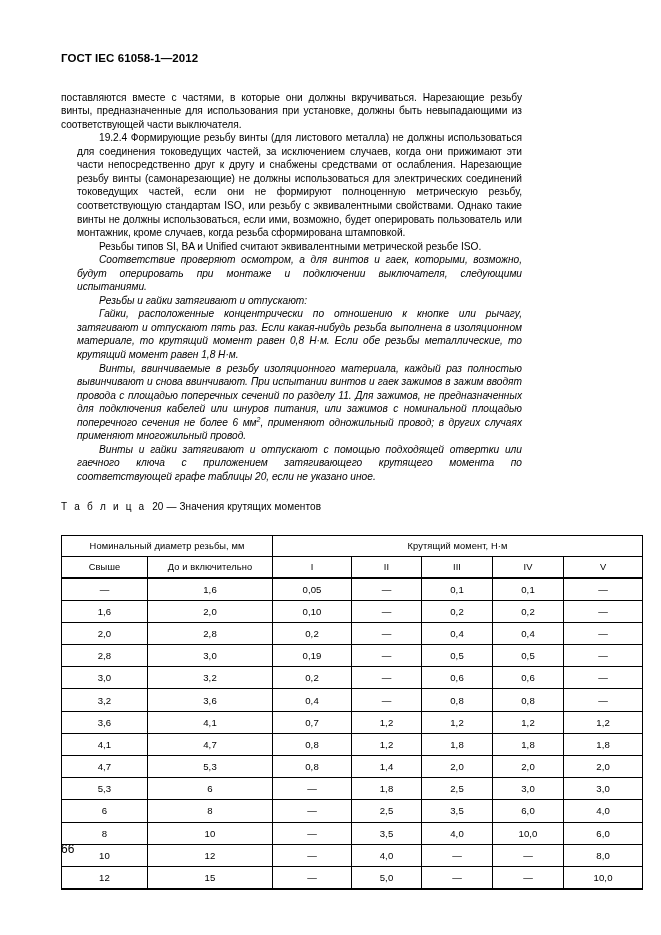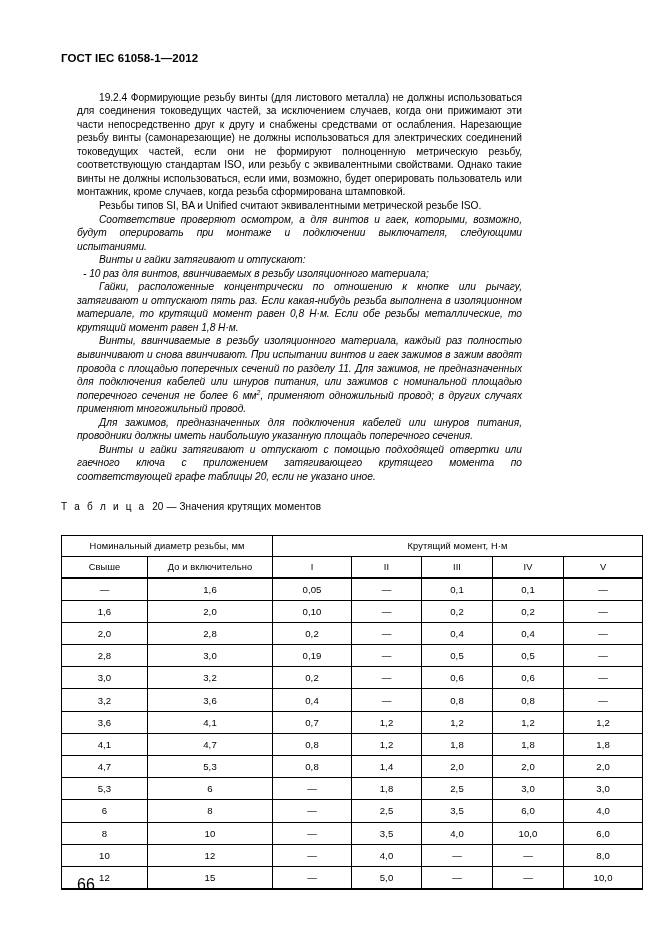--- a/index.html
+++ b/index.html
@@ -94,42 +94,40 @@
   }
   table.torque tbody tr:first-child td {
     border-top: 2px solid #000;
   }
   table.torque tbody tr:last-child td {
     border-bottom: 2px solid #000;
   }
   .page-num {
     position: absolute;
     left: 61px;
-    top: 876px;
-    font-size: 16px;
-    margin-left: 16px;
+    top: 842px;
+    font-size: 12px;
   }
 </style>
 </head>
 <body>
 
 <div class="page">
 
   <div class="doc-header">ГОСТ IEC 61058-1—2012</div>
 
+  <p class="body">поставляются вместе с частями, в которые они должны вкручиваться. Нарезающие резьбу винты, предназначенные для использования при установке, должны быть невыпадающими из соответствующей части выключателя.</p>
   <p class="body indent">19.2.4 Формирующие резьбу винты (для листового металла) не должны использоваться для соединения токоведущих частей, за исключением случаев, когда они прижимают эти части непосредственно друг к другу и снабжены средствами от ослабления. Нарезающие резьбу винты (самонарезающие) не должны использоваться для электрических соединений токоведущих частей, если они не формируют полноценную метрическую резьбу, соответствующую стандартам ISO, или резьбу с эквивалентными свойствами. Однако такие винты не должны использоваться, если ими, возможно, будет оперировать пользователь или монтажник, кроме случаев, когда резьба сформирована штамповкой.</p>
   <p class="body indent">Резьбы типов SI, BA и Unified считают эквивалентными метрической резьбе ISO.</p>
   <p class="body ital indent">Соответствие проверяют осмотром, а для винтов и гаек, которыми, возможно, будут оперировать при монтаже и подключении выключателя, следующими испытаниями.</p>
-  <p class="body ital indent">Винты и гайки затягивают и отпускают:</p>
-  <p class="body ital dash">- 10 раз для винтов, ввинчиваемых в резьбу изоляционного материала;</p>
+  <p class="body ital indent">Резьбы и гайки затягивают и отпускают:</p>
   <p class="body ital indent">Гайки, расположенные концентрически по отношению к кнопке или рычагу, затягивают и отпускают пять раз. Если какая-нибудь резьба выполнена в изоляционном материале, то крутящий момент равен 0,8 Н·м. Если обе резьбы металлические, то крутящий момент равен 1,8 Н·м.</p>
   <p class="body ital indent">
     <span>Винты, ввинчиваемые в резьбу изоляционного материала, каждый раз полностью вывинчивают и снова ввинчивают. При испытании винтов и гаек зажимов в зажим вводят провода с площадью поперечных сечений по разделу 11. Для зажимов, не предназначенных для подключения кабелей или шнуров питания, или зажимов с номинальной площадью поперечного сечения не более 6 мм</span><sup>2</sup><span>, применяют одножильный провод; в других случаях применяют многожильный провод.</span>
   </p>
-  <p class="body ital indent">Для зажимов, предназначенных для подключения кабелей или шнуров питания, проводники должны иметь наибольшую указанную площадь поперечного сечения.</p>
   <p class="body ital indent">Винты и гайки затягивают и отпускают с помощью подходящей отвертки или гаечного ключа с приложением затягивающего крутящего момента по соответствующей графе таблицы 20, если не указано иное.</p>
 
   <div class="tbl-caption">
     <span class="sp">Т а б л и ц а</span>&nbsp;
     <span>20</span>
     <span>—</span>
     <span>Значения крутящих моментов</span>
   </div>
 
   <table class="torque">

